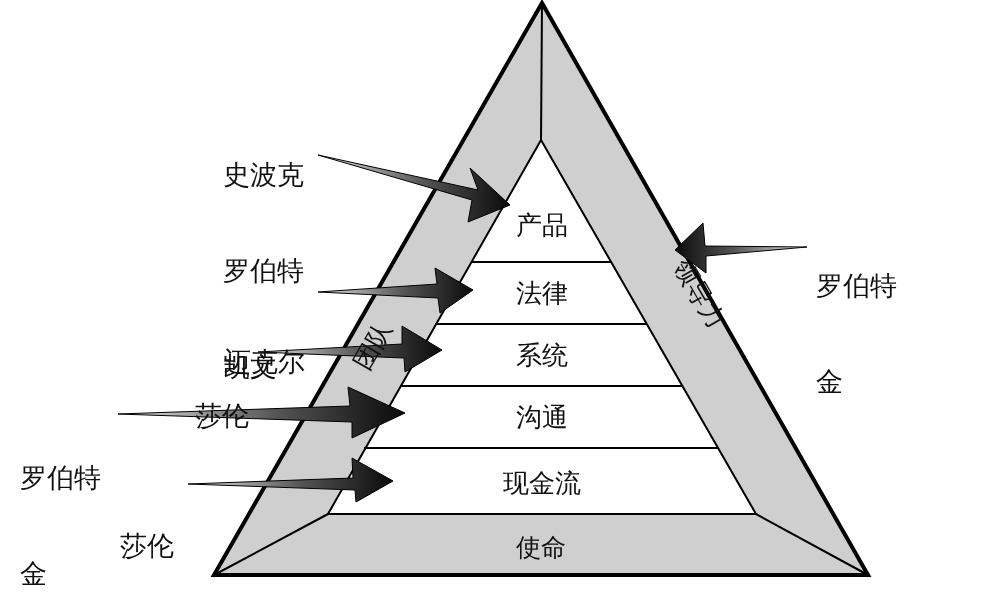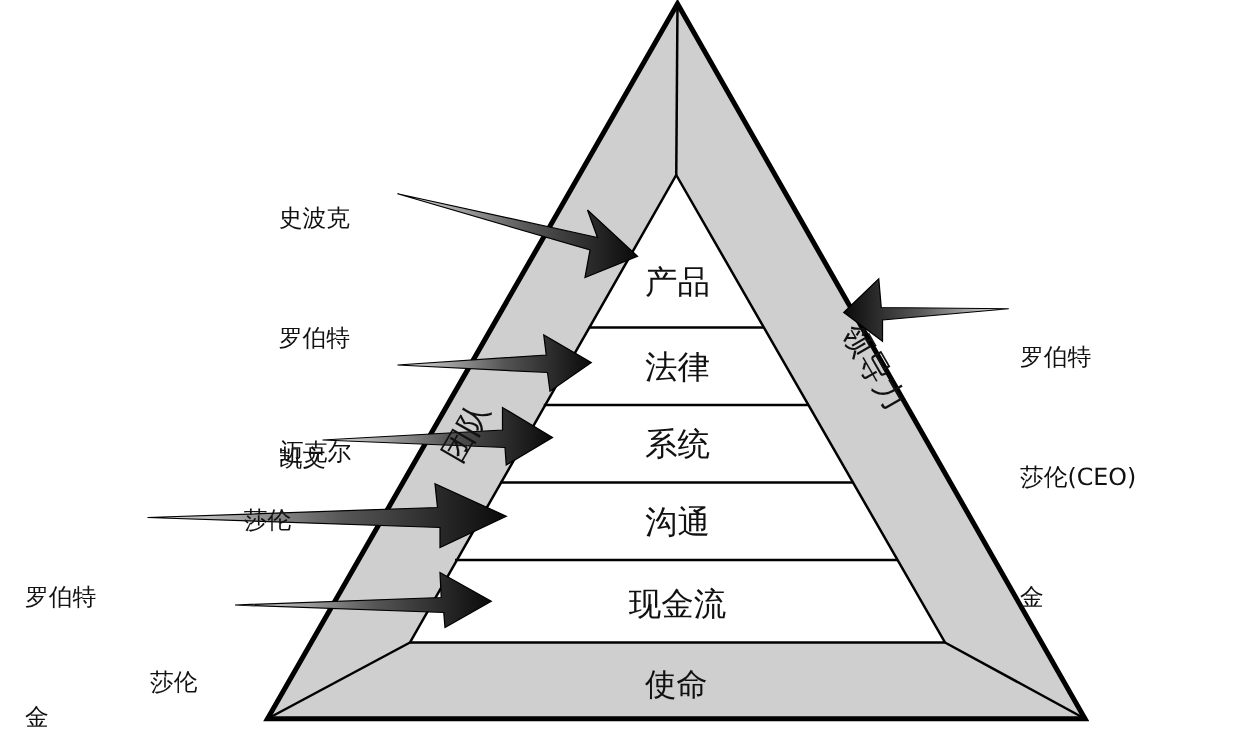--- a/index.html
+++ b/index.html
@@ -1,19 +1,19 @@
 <!DOCTYPE html>
 <html><head>
 <meta charset="utf-8">
 <style>
   html, body { margin: 0; padding: 0; background: #ffffff; }
   body { width: 990px; height: 592px; position: relative; overflow: hidden;
          font-family: "DejaVu Sans", "Liberation Sans", sans-serif; }
   svg { position: absolute; left: 0; top: 0; }
-  .lbl { position: absolute; font-size: 19px; line-height: 32px; color: #111; white-space: pre; }
+  .lbl { position: absolute; font-size: 27px; line-height: 32px; color: #111; white-space: pre; }
   .lbl span { display: block; }
   .lyr { font-size: 26px; fill: #111; text-anchor: middle; font-family: "DejaVu Sans", sans-serif; }
   .side { font-size: 25px; fill: #111; text-anchor: middle; font-family: "DejaVu Sans", sans-serif; }
 </style>
 </head>
 <body>
 
 <svg width="990" height="592" viewBox="0 0 990 592">
   <defs>
     <linearGradient id="gradR" x1="0" y1="0" x2="1" y2="0">
@@ -74,15 +74,14 @@
 </div>
 <div class="lbl" style="left:20px; top:398px;">
   <span>罗伯特</span>
   <span>金</span>
 </div>
 <div class="lbl" style="left:120px; top:466px;">
   <span>莎伦</span>
 </div>
 <div class="lbl" style="left:816px; top:206px; font-family:'DejaVu Sans','Liberation Serif',sans-serif;">
   <span>罗伯特</span>
-  <span>莎伦(CEO)</span>
   <span>金</span>
 </div>
 
 </body></html>

